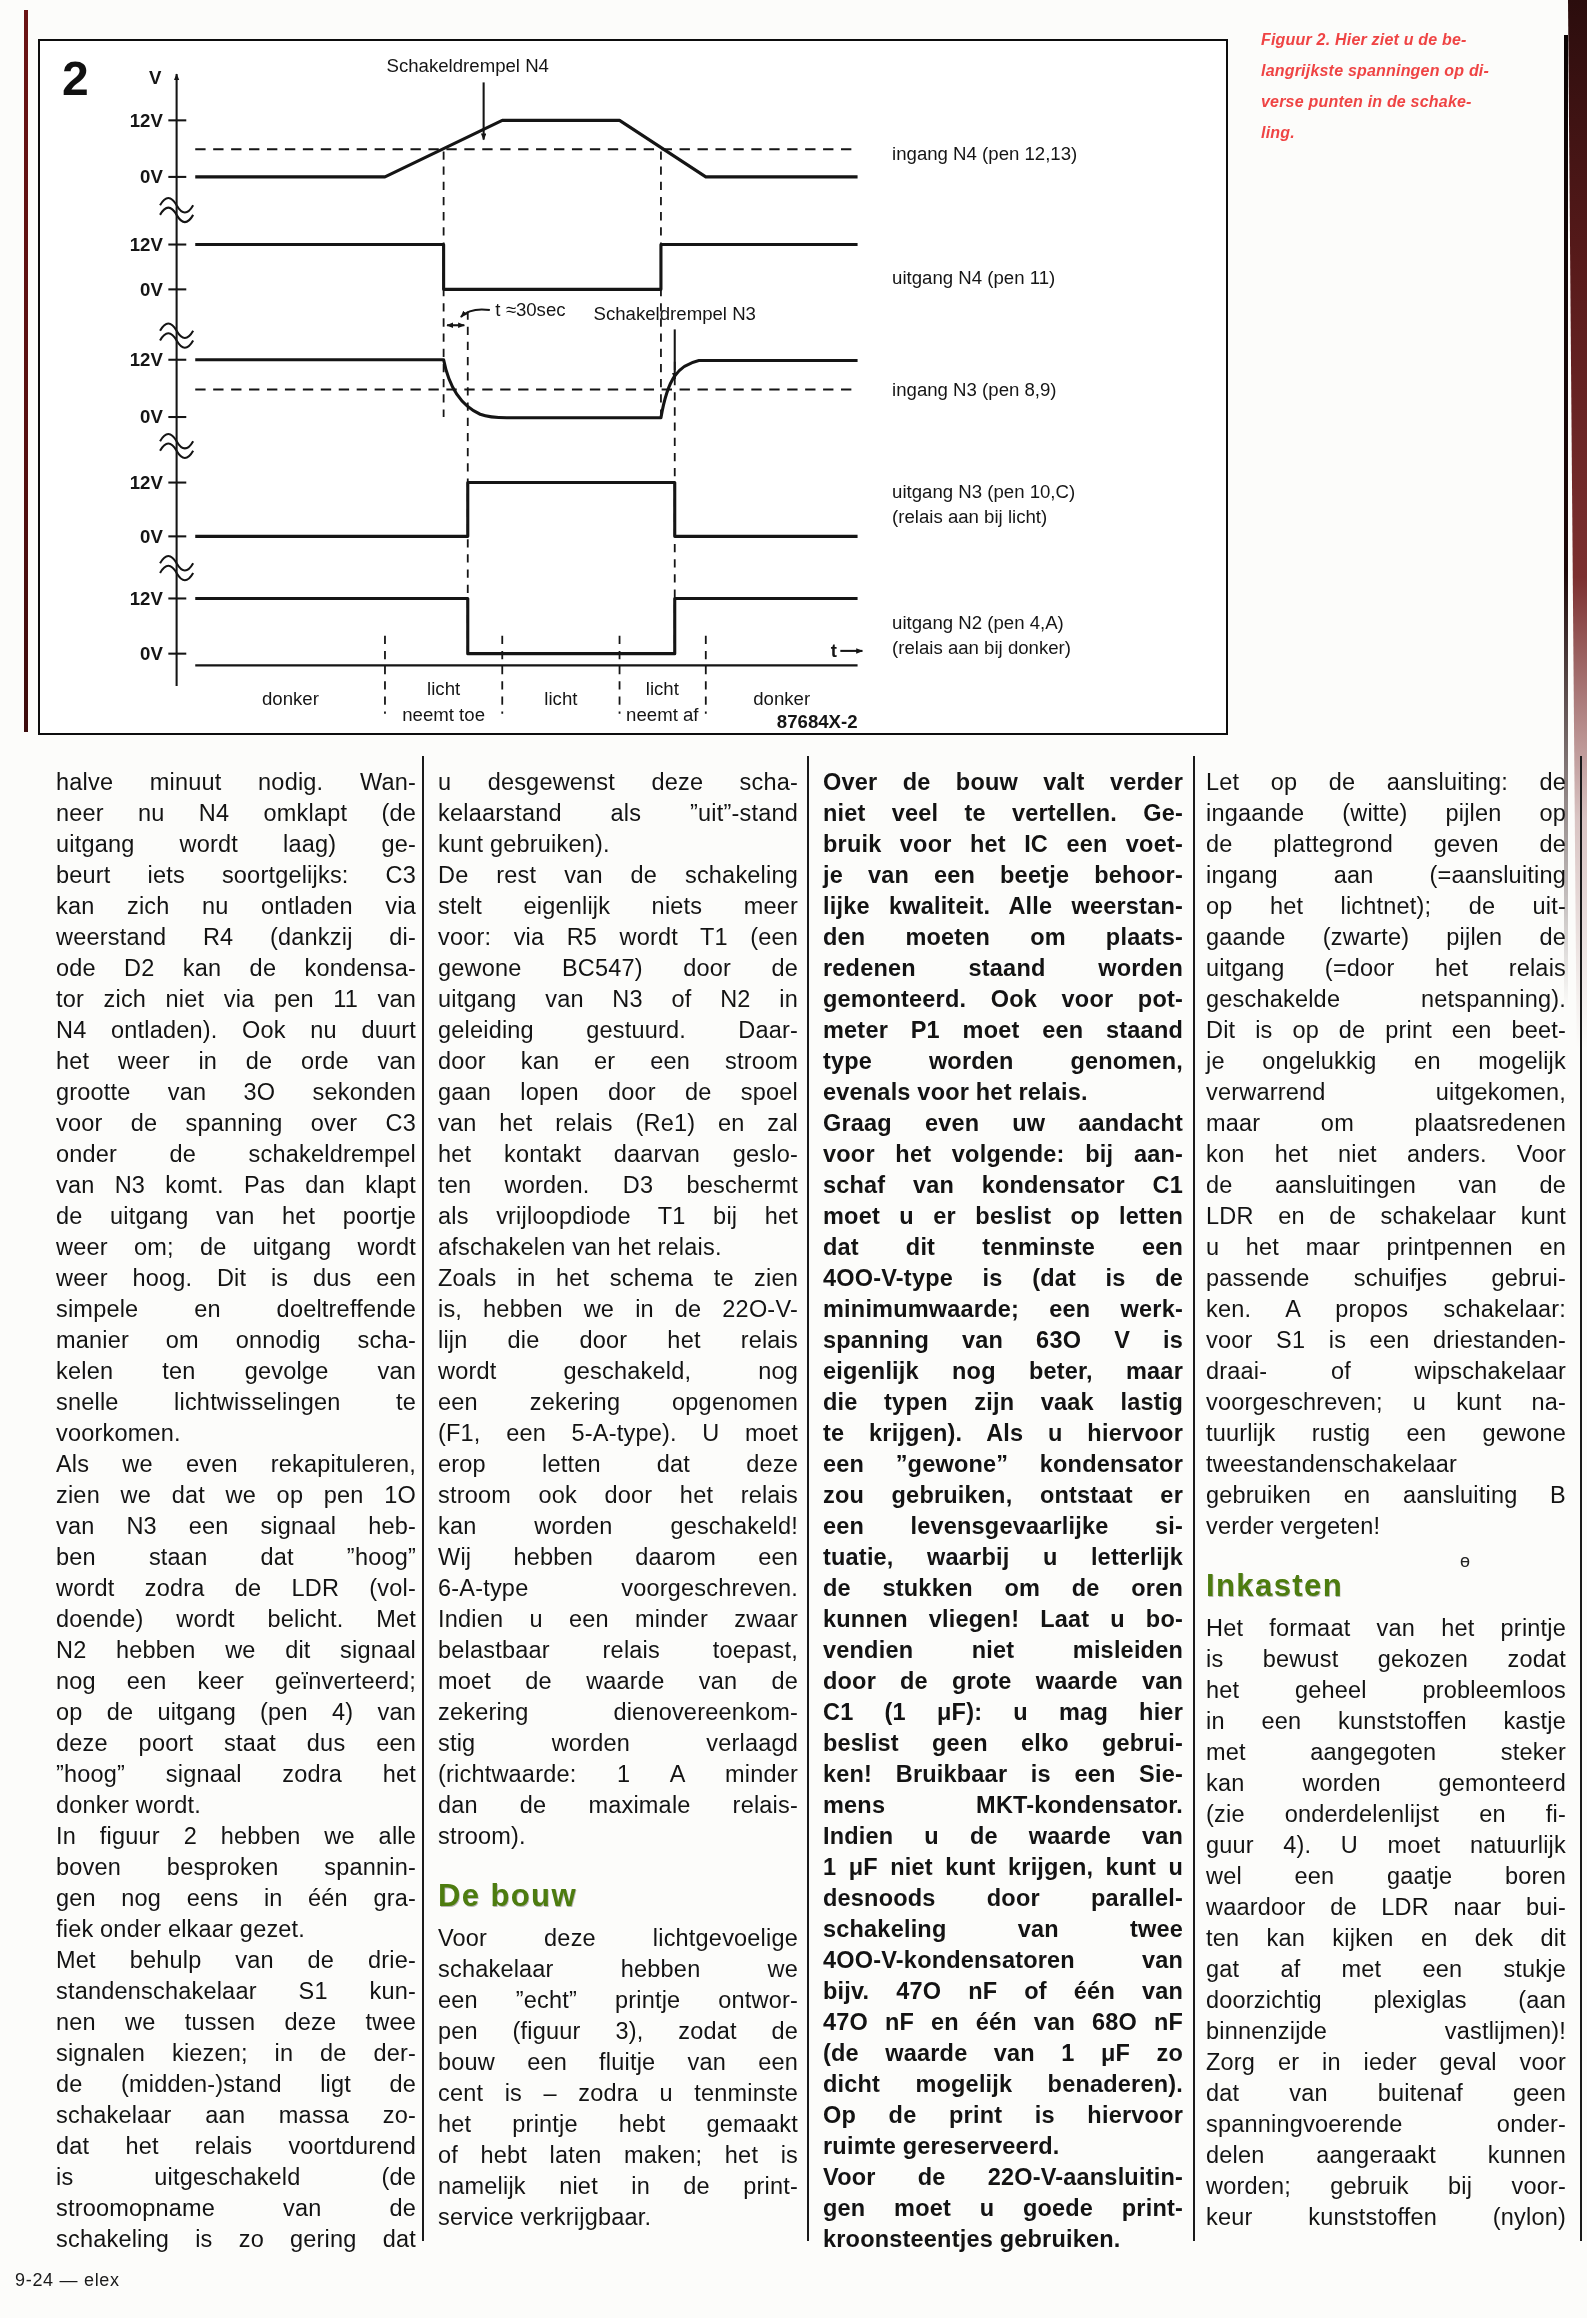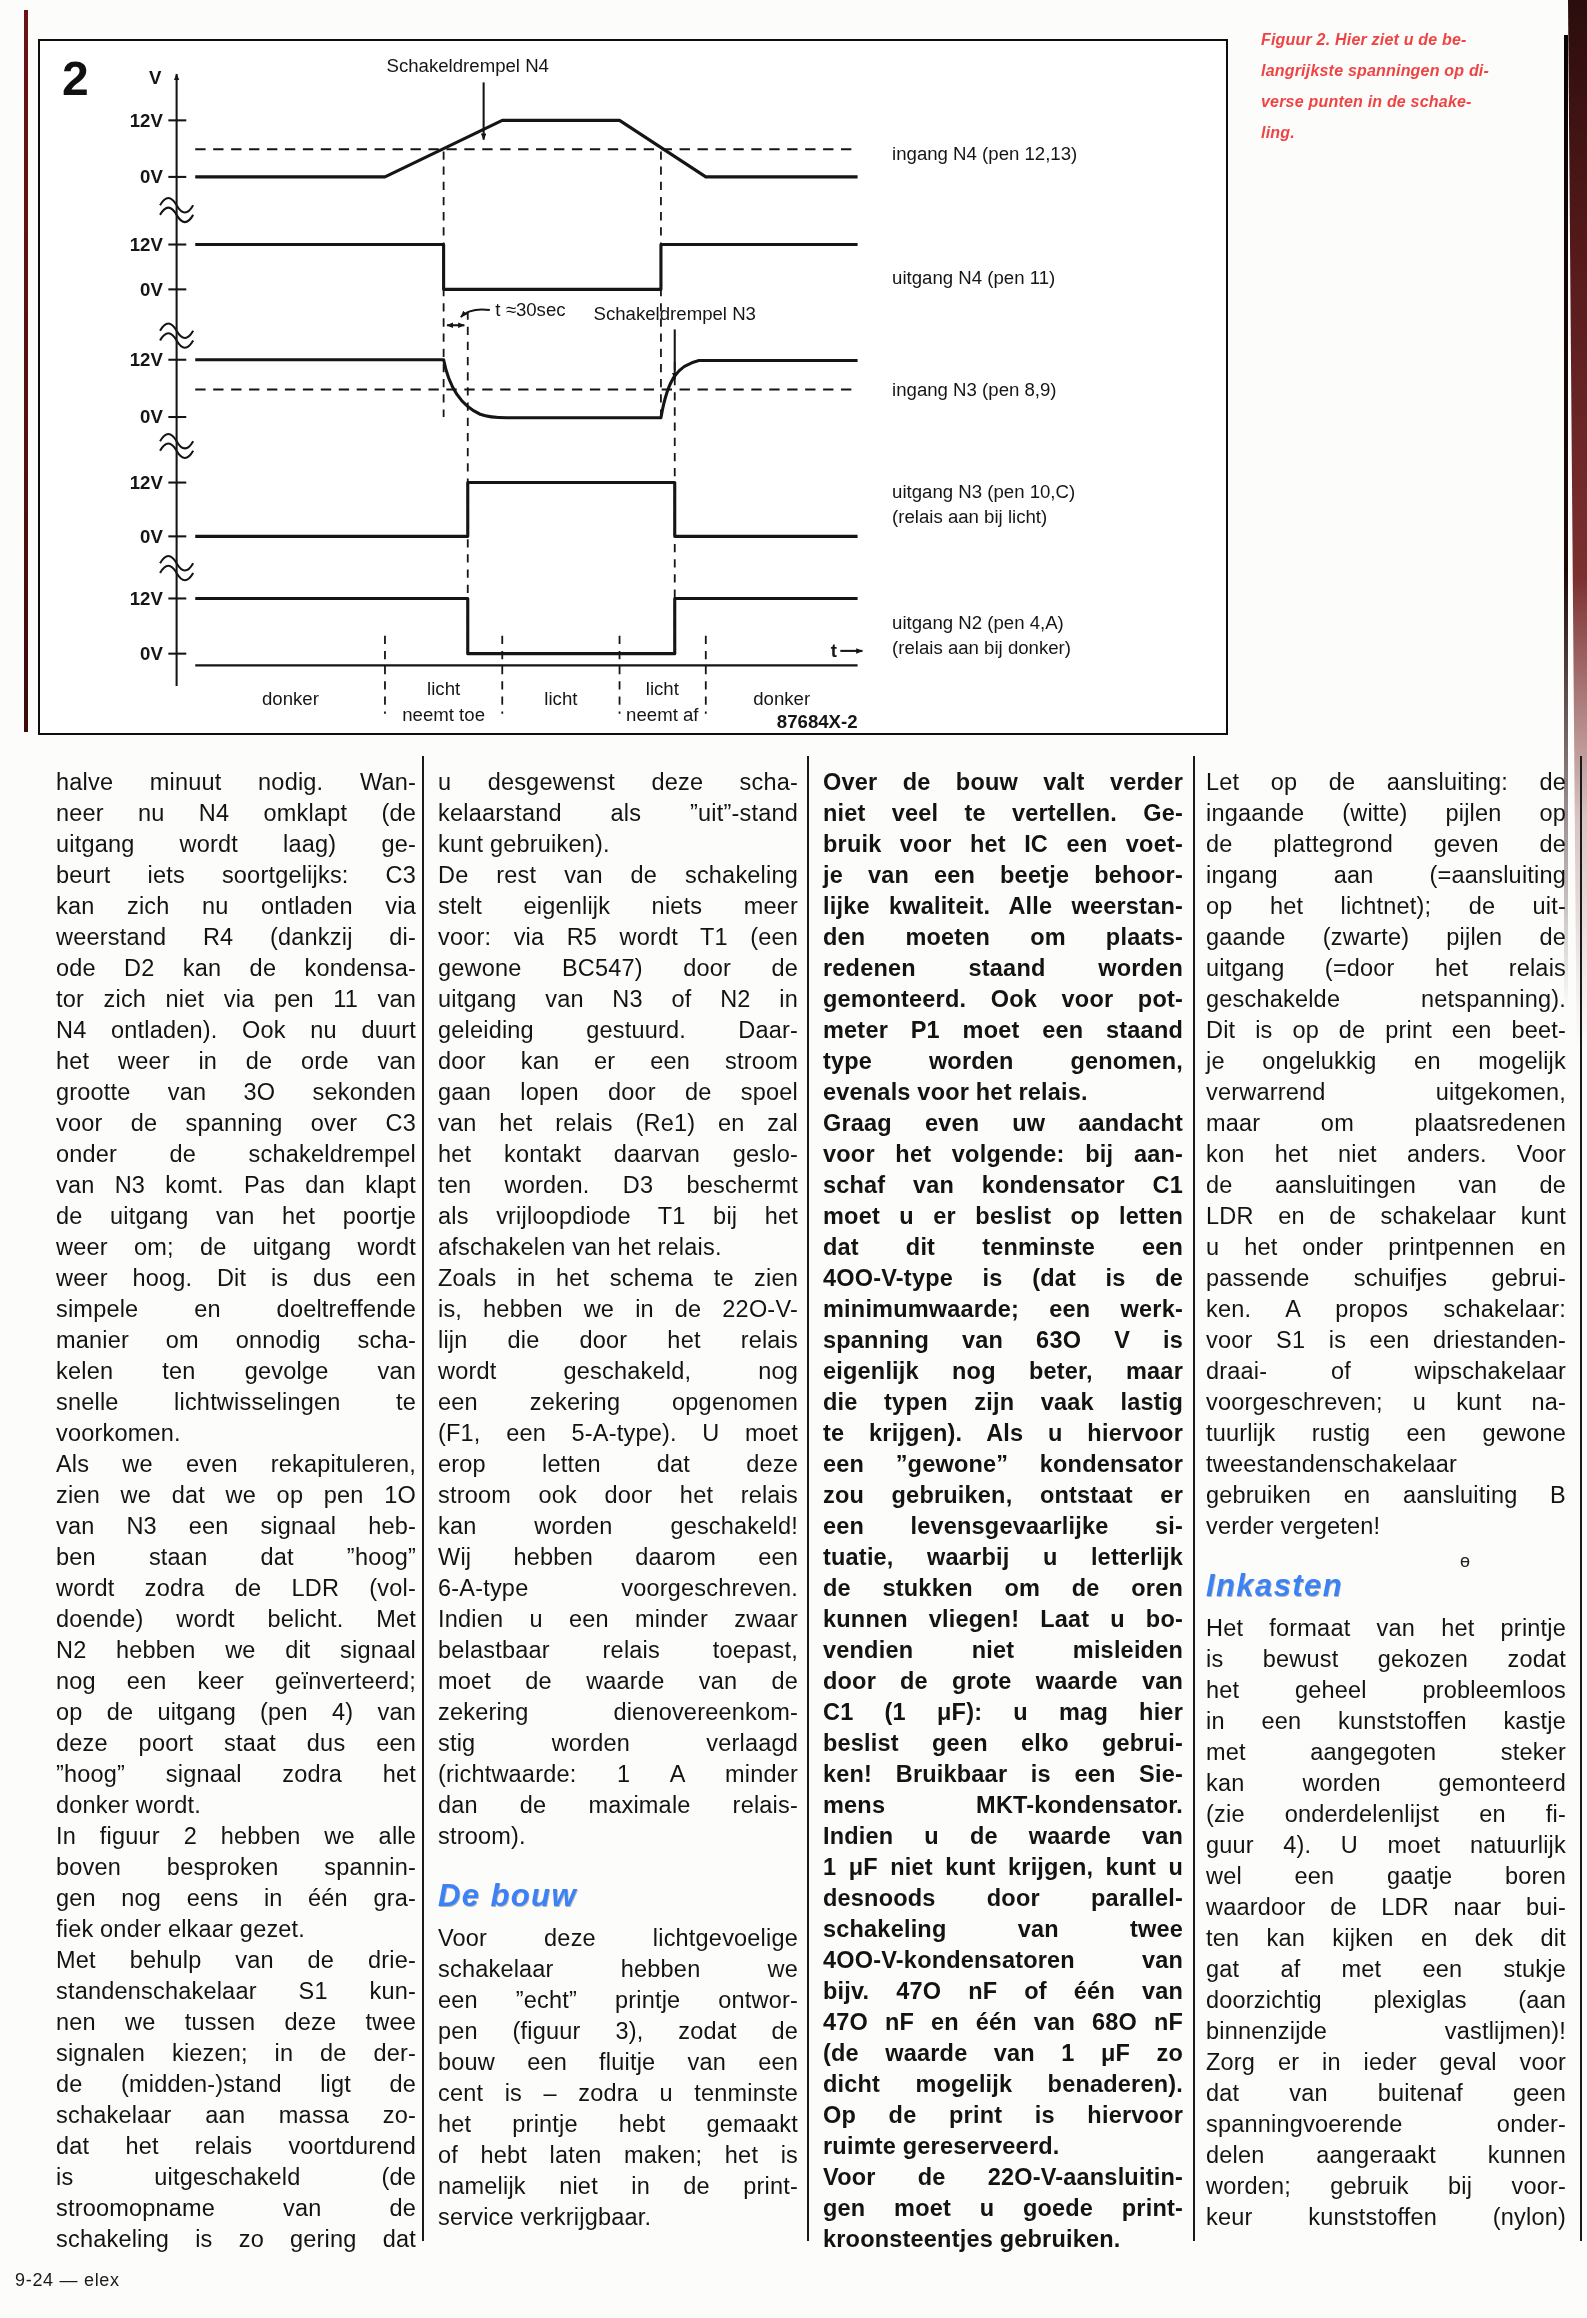--- a/index.html
+++ b/index.html
@@ -64,22 +64,22 @@
   .column {
     position:absolute; top:767px; width:360px;
     font-size:23.5px; line-height:31px; letter-spacing:0.2px; color:#131313;
   }
   #col1 { left:56px; } #col2 { left:438px; } #col3 { left:823px;font-weight:bold; } #col4 { left:1206px; }
   .para { margin:0; }
   .line { text-align:justify; text-align-last:justify; white-space:normal; }
   .line.end { text-align-last:left; }
   .col-heading {
     margin:28px 0 12.4px 0;
-    font-size:31px; font-weight:bold; font-style:italic; letter-spacing:1.4px;
-    color:#3b82f6; text-shadow:0.7px 0.7px 0 rgba(120,120,120,.55);
+    font-size:31px; font-weight:bold; letter-spacing:1.4px;
+    color:#4d7c0f; text-shadow:0.7px 0.7px 0 rgba(120,120,120,.55);
   }
 
   .stray {
     position:absolute; left:1460px; top:1551px; font-size:18px; color:#222;
   }
   .footer {
     position:absolute; left:15px; top:2270px;
     font-size:18px; letter-spacing:0.7px; color:#1a1a1a;
   }
 </style>
@@ -393,21 +393,21 @@
         <div class="line">gaande (zwarte) pijlen de</div>
         <div class="line">uitgang (=door het relais</div>
         <div class="line">geschakelde netspanning).</div>
         <div class="line">Dit is op de print een beet-</div>
         <div class="line">je ongelukkig en mogelijk</div>
         <div class="line">verwarrend uitgekomen,</div>
         <div class="line">maar om plaatsredenen</div>
         <div class="line">kon het niet anders. Voor</div>
         <div class="line">de aansluitingen van de</div>
         <div class="line">LDR en de schakelaar kunt</div>
-        <div class="line">u het onder printpennen en</div>
+        <div class="line">u het maar printpennen en</div>
         <div class="line">passende schuifjes gebrui-</div>
         <div class="line">ken. A propos schakelaar:</div>
         <div class="line">voor S1 is een driestanden-</div>
         <div class="line">draai- of wipschakelaar</div>
         <div class="line">voorgeschreven; u kunt na-</div>
         <div class="line">tuurlijk rustig een gewone</div>
         <div class="line">tweestandenschakelaar</div>
         <div class="line">gebruiken en aansluiting B</div>
         <div class="line end">verder vergeten!</div>
       </div>

